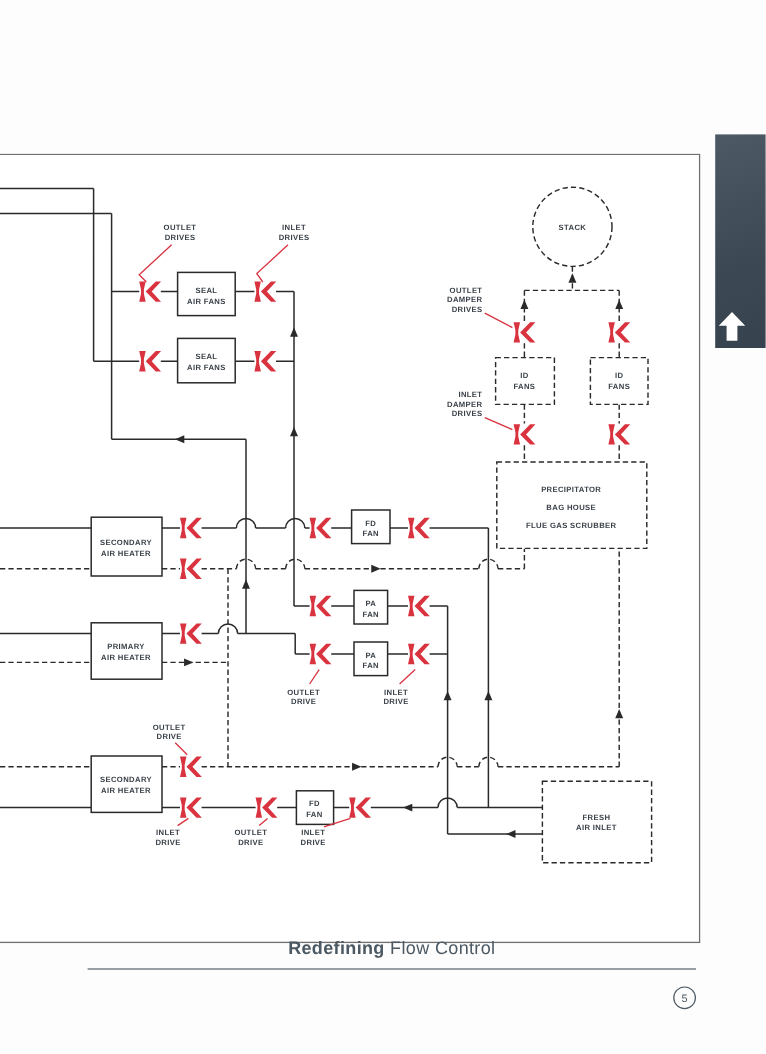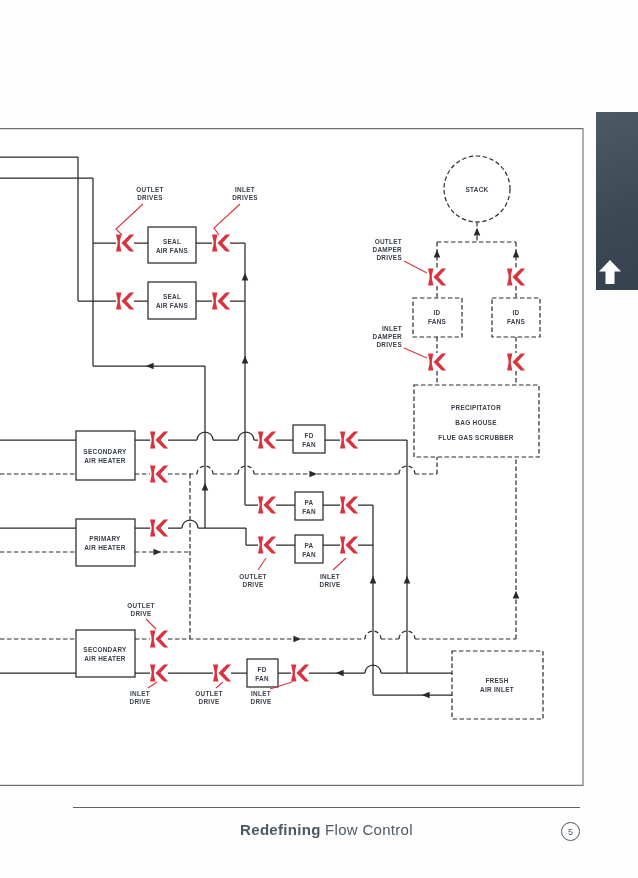--- a/index.html
+++ b/index.html
@@ -8,21 +8,21 @@
     font-family:"Liberation Sans",sans-serif;overflow:hidden;
   }
   .diagram-svg{position:absolute;left:0;top:128px;}
   .side-tab{
     position:absolute;left:596px;top:112px;width:42px;height:178px;
     background:linear-gradient(160deg,#4d5a65 0%,#3c4954 60%,#36424d 100%);
   }
   .side-tab svg{position:absolute;left:1px;top:146px;}
   .footer-rule{position:absolute;left:73px;top:807px;width:507px;height:1px;background:#5a626a;}
   .footer-title{
-    position:absolute;left:73px;top:821px;width:507px;text-align:center;
+    position:absolute;left:73px;top:782px;width:507px;text-align:center;
     font-size:15px;color:#4c5963;letter-spacing:0.3px;
   }
   .footer-title .bold{font-weight:700;}
   .page-badge{
     position:absolute;left:561px;top:822px;width:19px;height:19px;border-radius:50%;
     border:1.5px solid #4c5963;color:#4c5963;font-size:9px;line-height:19px;
     text-align:center;box-sizing:border-box;
   }
   
   text{

